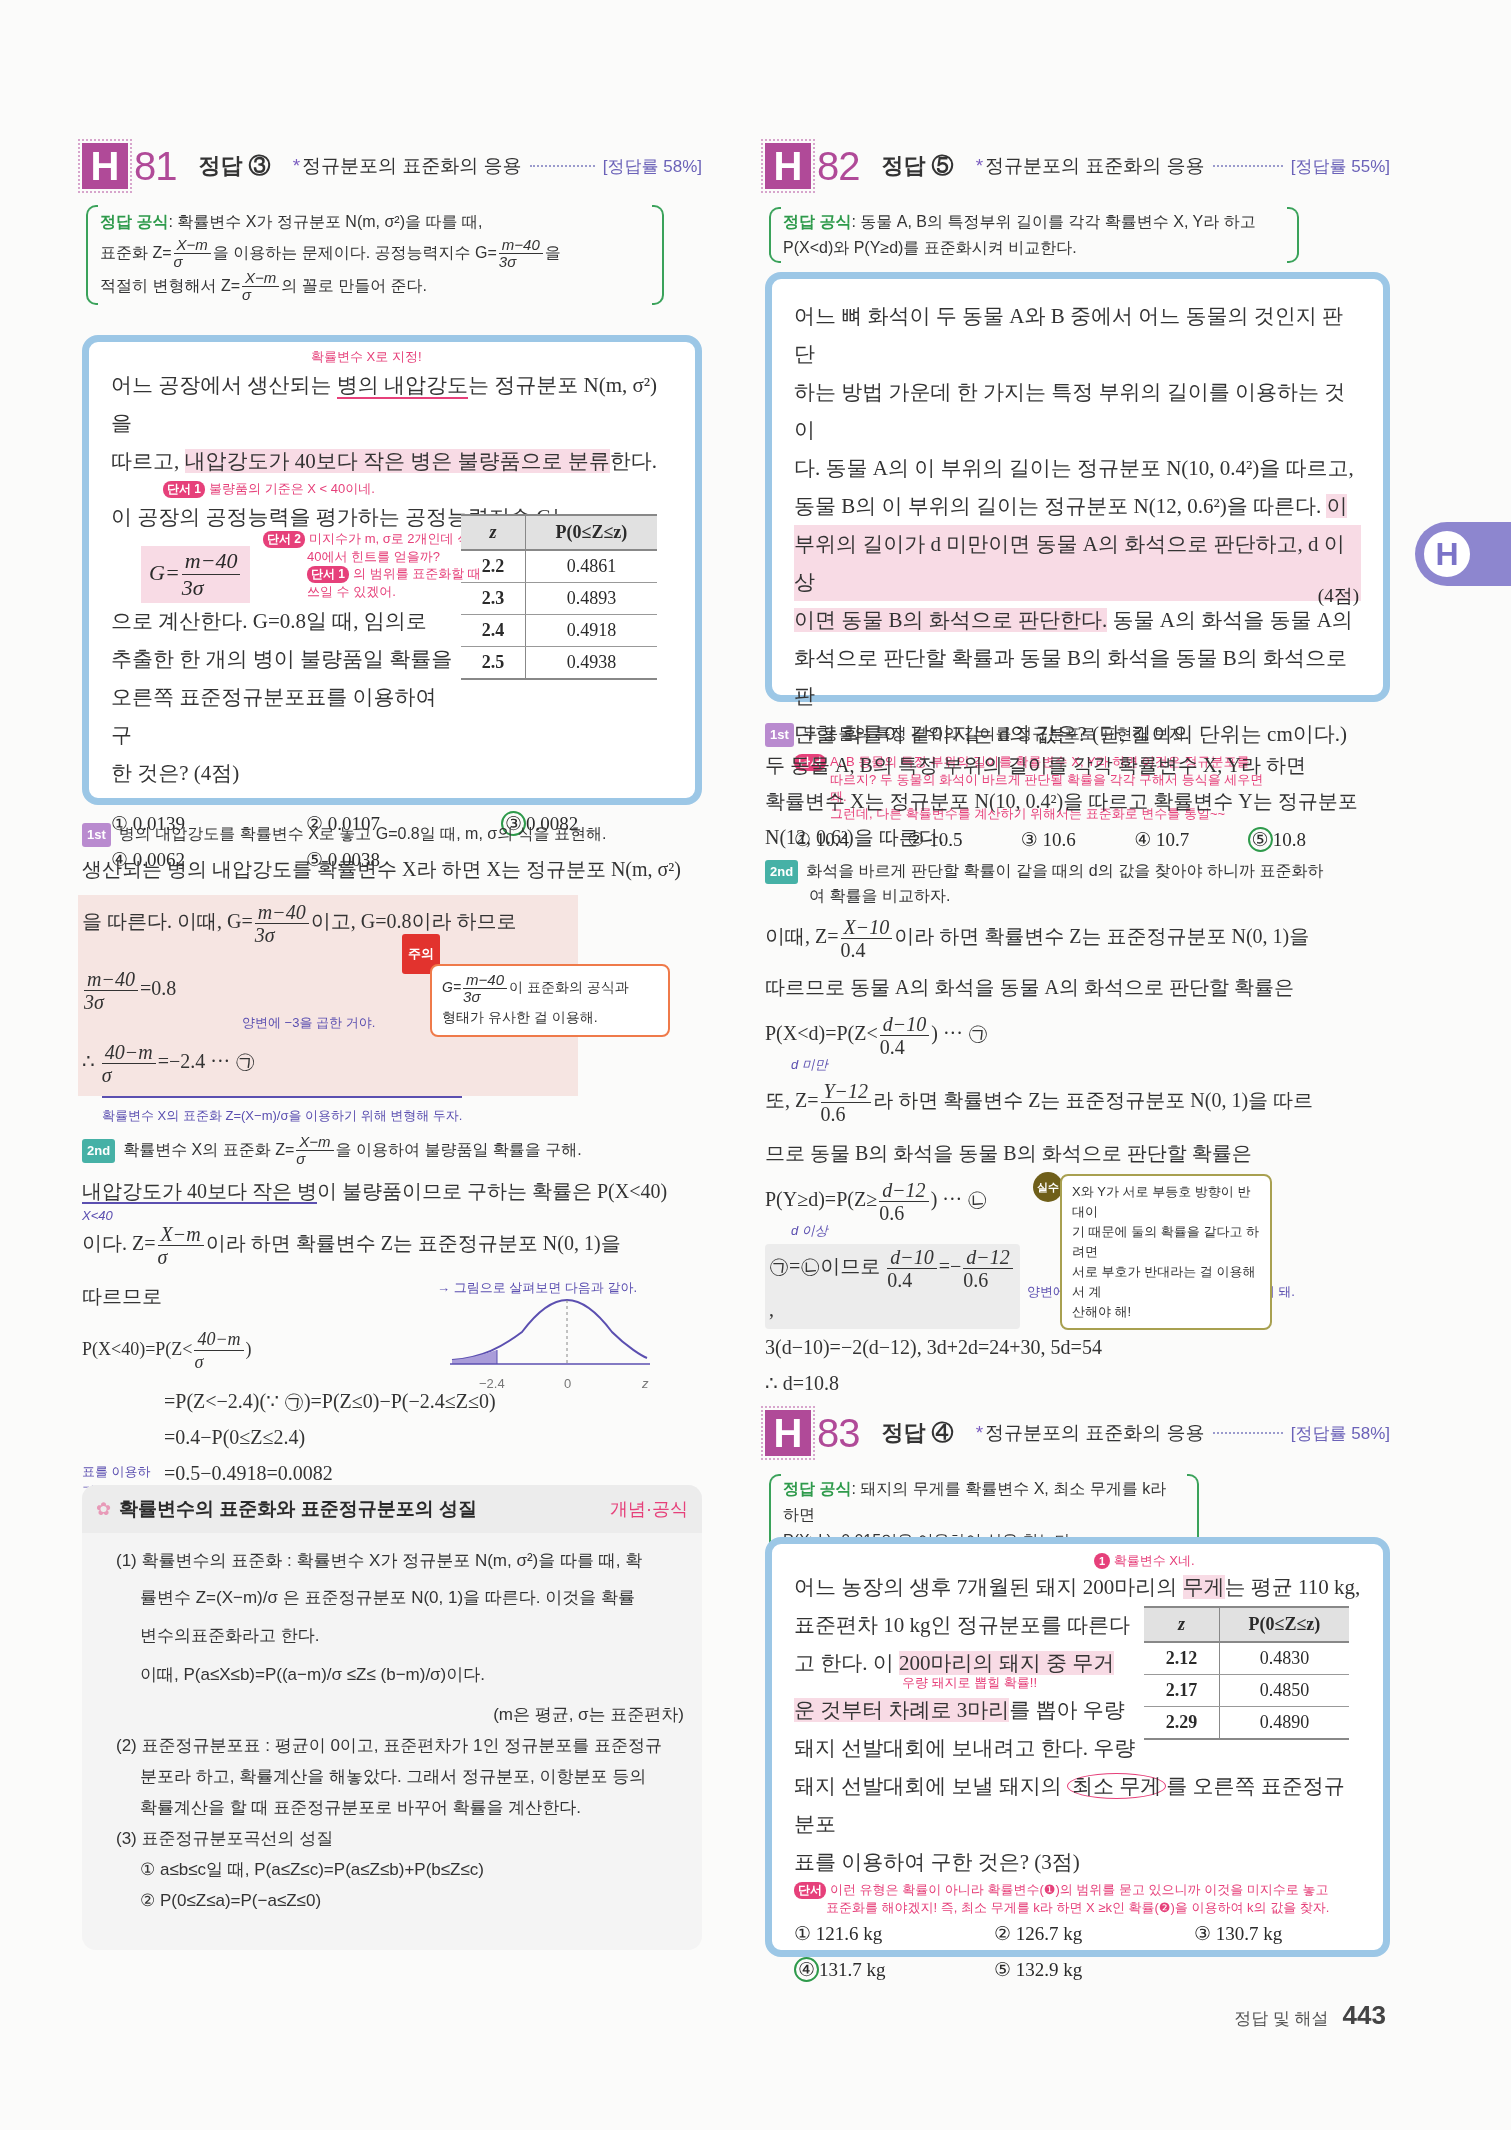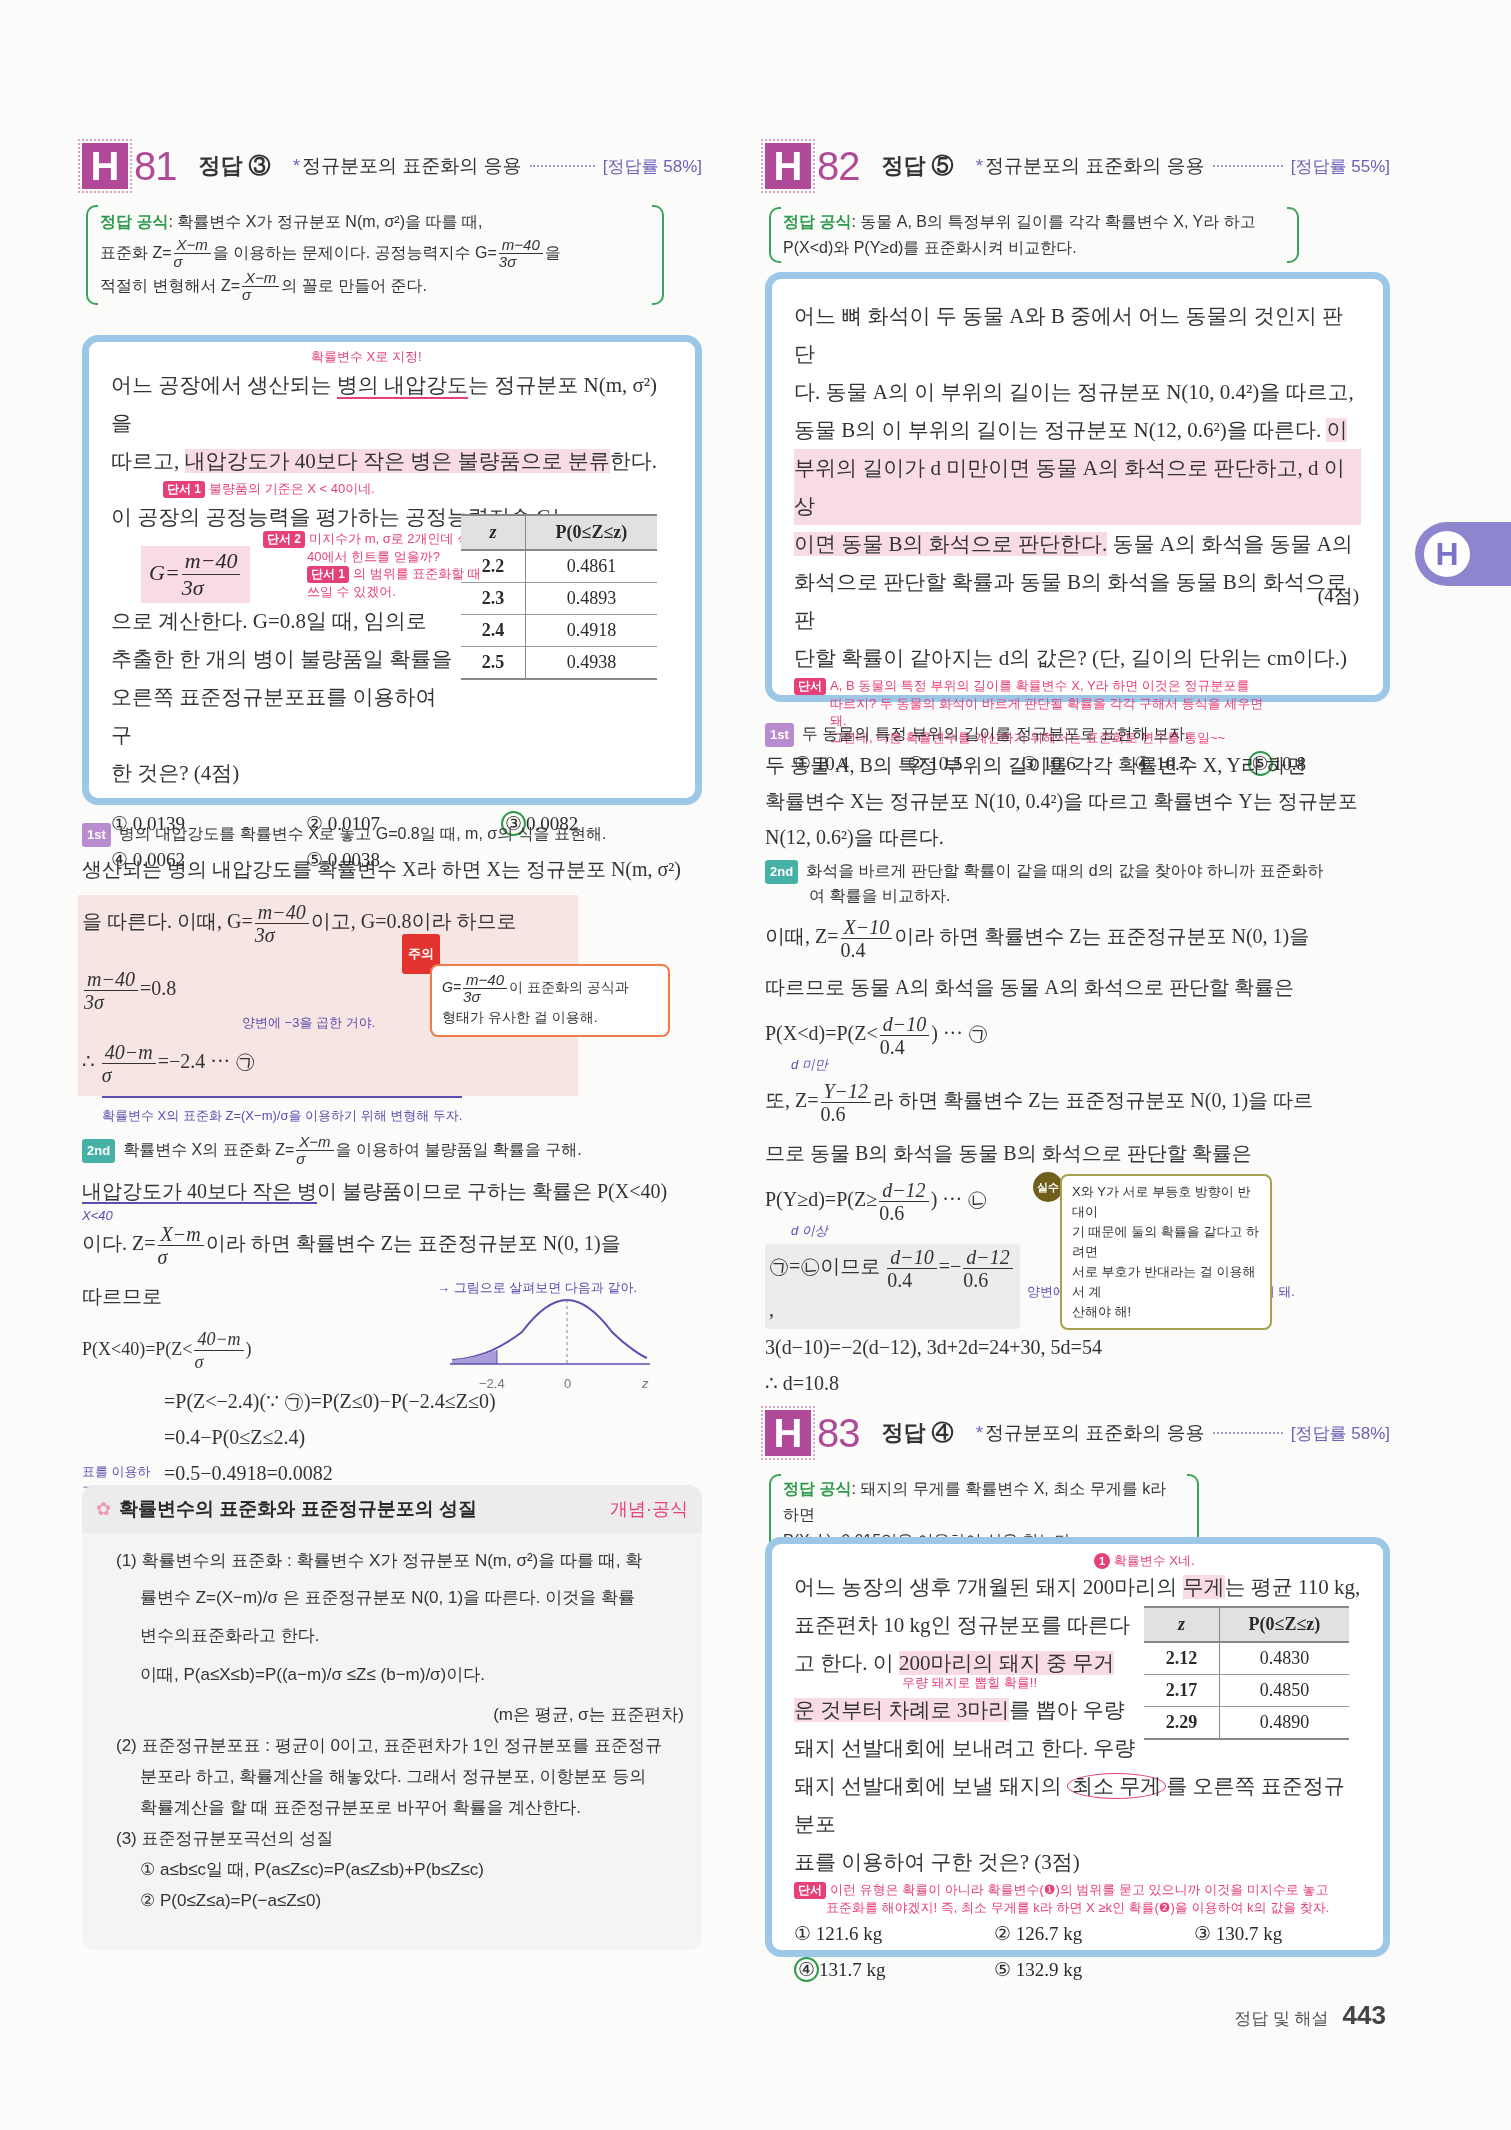--- a/index.html
+++ b/index.html
@@ -26,21 +26,21 @@
   .formula:before{left:0;border-right:none;border-radius:10px 0 0 10px}
   .formula:after{right:0;border-left:none;border-radius:0 10px 10px 0}
   .formula .key{color:#2e9a4b;font-weight:bold}
 
   
   .pbox{position:absolute;border:7px solid #9cc7e6;border-radius:16px;background:#fff;padding:18px 22px}
   .ptext{font-size:21px;line-height:38px;color:#333}
   .hl{background:#f8dbe5}
   .ul-pink{border-bottom:2px solid #e6407a}
   .anno{font-family:"Liberation Sans",sans-serif;font-size:13px;color:#e6407a;line-height:17px}
-  .tag-pink{display:inline-block;background:#e6407a;color:#fff;font-size:12px;font-weight:bold;padding:0 4px;border-radius:3px;margin-right:4px;font-family:"Liberation Sans",sans-serif}
+  .tag-pink{display:inline-block;background:#e6407a;color:#fff;font-size:12px;font-weight:bold;padding:0 4px;border-radius:8px;margin-right:4px;font-family:"Liberation Sans",sans-serif}
   .circled-num{display:inline-block;width:16px;height:16px;border-radius:50%;background:#e6407a;color:#fff;font-size:11px;text-align:center;line-height:16px;font-family:"Liberation Sans",sans-serif;font-weight:bold}
 
   table.ztable{border-collapse:collapse;font-size:18px}
   table.ztable th{background:#e1e1e1;font-weight:bold;padding:6px 12px;border-top:2px solid #888;border-bottom:2px solid #888}
   table.ztable td{padding:5px 12px;border-bottom:1px solid #999;text-align:center}
   table.ztable tr:last-child td{border-bottom:2px solid #888}
   table.ztable th:first-child,table.ztable td:first-child{border-right:1px solid #888;font-weight:bold}
 
   .choices{display:grid;font-size:19px;line-height:36px}
   .choice.correct .cn{border:2px solid #2e9a4b;border-radius:50%;padding:0 2px}
@@ -268,20 +268,21 @@
     <div class="qrate">[정답률 55%]</div>
   </div>
 
   <div class="formula" style="top:207px;left:4px;width:530px;line-height:26px">
     <div><span class="key">정답 공식</span><span>: 동물 A, B의 특정부위 길이를 각각 확률변수 X, Y라 하고</span></div>
     <div>P(X&lt;d)와 P(Y≥d)를 표준화시켜 비교한다.</div>
   </div>
 
   <div class="pbox" style="top:272px;left:0;width:625px;height:430px">
     <div class="ptext">어느 뼈 화석이 두 동물 A와 B 중에서 어느 동물의 것인지 판단</div>
+    <div class="ptext">하는 방법 가운데 한 가지는 특정 부위의 길이를 이용하는 것이</div>
     <div class="ptext">다. 동물 A의 이 부위의 길이는 정규분포 N(10, 0.4²)을 따르고,</div>
     <div class="ptext"><span>동물 B의 이 부위의 길이는 정규분포 N(12, 0.6²)을 따른다. </span><span class="hl">이</span></div>
     <div class="ptext hl">부위의 길이가 d 미만이면 동물 A의 화석으로 판단하고, d 이상</div>
     <div class="ptext"><span class="hl">이면 동물 B의 화석으로 판단한다.</span><span> 동물 A의 화석을 동물 A의</span></div>
     <div class="ptext">화석으로 판단할 확률과 동물 B의 화석을 동물 B의 화석으로 판</div>
     <div class="ptext">단할 확률이 같아지는 d의 값은? (단, 길이의 단위는 cm이다.)</div>
     <div class="anno" style="position:relative;width:470px">
       <div><span class="tag-pink">단서</span><span>A, B 동물의 특정 부위의 길이를 확률변수 X, Y라 하면 이것은 정규분포를</span></div>
       <div style="padding-left:36px">따르지? 두 동물의 화석이 바르게 판단될 확률을 각각 구해서 등식을 세우면 돼.</div>
       <div style="padding-left:36px">그런데, 다른 확률변수를 계산하기 위해서는 표준화로 변수를 통일~~</div>

